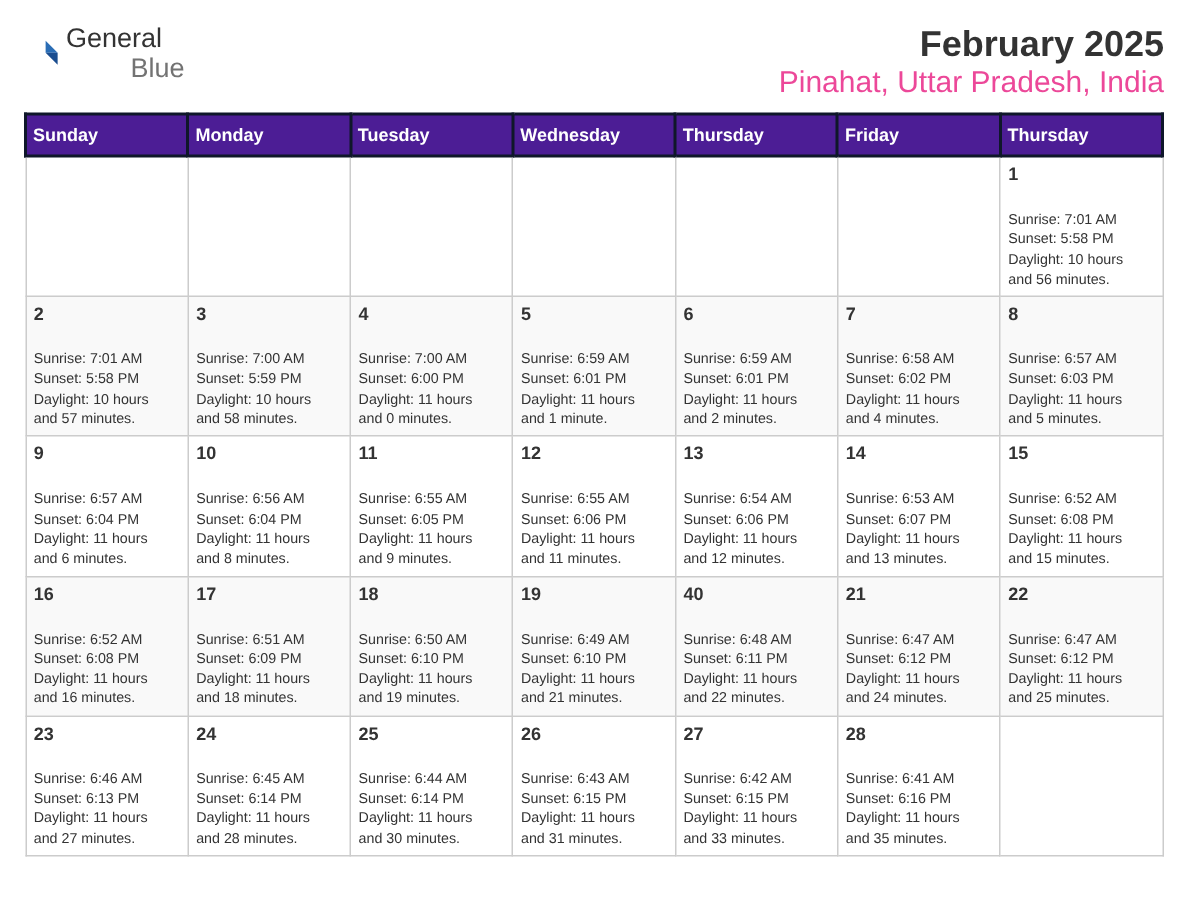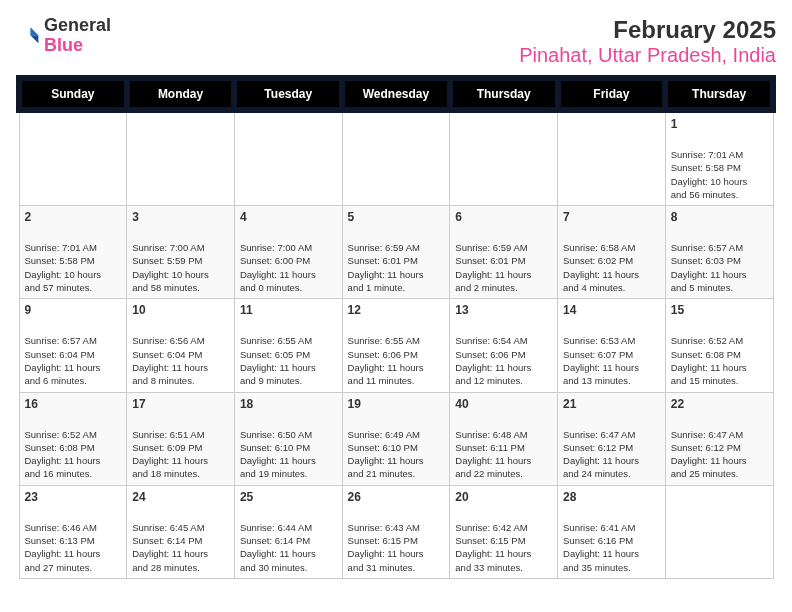--- a/index.html
+++ b/index.html
@@ -16,25 +16,25 @@
       align-items: flex-start;
       margin-bottom: 8px;
     }
     .logo {
       display: flex;
       align-items: center;
       gap: 4px;
     }
     .logo-text {
       font-size: 18px;
-      font-weight: bold;
+      font-weight: normal;
       line-height: 1.1;
     }
     .logo-general { color: #333; }
-    .logo-blue { color: #ec4899; }
+    .logo-blue { color: #737373; margin-left: 43px; }
     .logo-icon {
       width: 24px;
       height: 24px;
     }
     .title-block {
       text-align: right;
     }
     .month-title {
       font-size: 24px;
       font-weight: bold;
@@ -43,27 +43,27 @@
     .subtitle {
       font-size: 20px;
       color: #ec4899;
     }
     table {
       width: 100%;
       border-collapse: collapse;
       table-layout: fixed;
     }
     thead th {
-      background-color: #000000;
+      background-color: #4c1d95;
       color: #fff;
       font-size: 12px;
       font-weight: bold;
       padding: 6px 4px;
-      text-align: center;
-      border: 6px solid #0f172a;
+      text-align: left;
+      border: 2px solid #0f172a;
     }
     tbody td {
       border: 1px solid #ccc;
       vertical-align: top;
       padding: 4px 5px;
       font-size: 10px;
       color: #333;
       height: 90px;
       background: #fff;
     }
@@ -232,21 +232,21 @@
         </td>
         <td>
           <div class="day-number">25</div>
           <div class="day-info">Sunrise: 6:44 AM<br>Sunset: 6:14 PM<br>Daylight: 11 hours<br>and 30 minutes.</div>
         </td>
         <td>
           <div class="day-number">26</div>
           <div class="day-info">Sunrise: 6:43 AM<br>Sunset: 6:15 PM<br>Daylight: 11 hours<br>and 31 minutes.</div>
         </td>
         <td>
-          <div class="day-number">20</div>
+          <div class="day-number">27</div>
           <div class="day-info">Sunrise: 6:42 AM<br>Sunset: 6:15 PM<br>Daylight: 11 hours<br>and 33 minutes.</div>
         </td>
         <td>
           <div class="day-number">28</div>
           <div class="day-info">Sunrise: 6:41 AM<br>Sunset: 6:16 PM<br>Daylight: 11 hours<br>and 35 minutes.</div>
         </td>
         <td class="empty-cell"></td>
       </tr>
     </tbody>
 </table>

